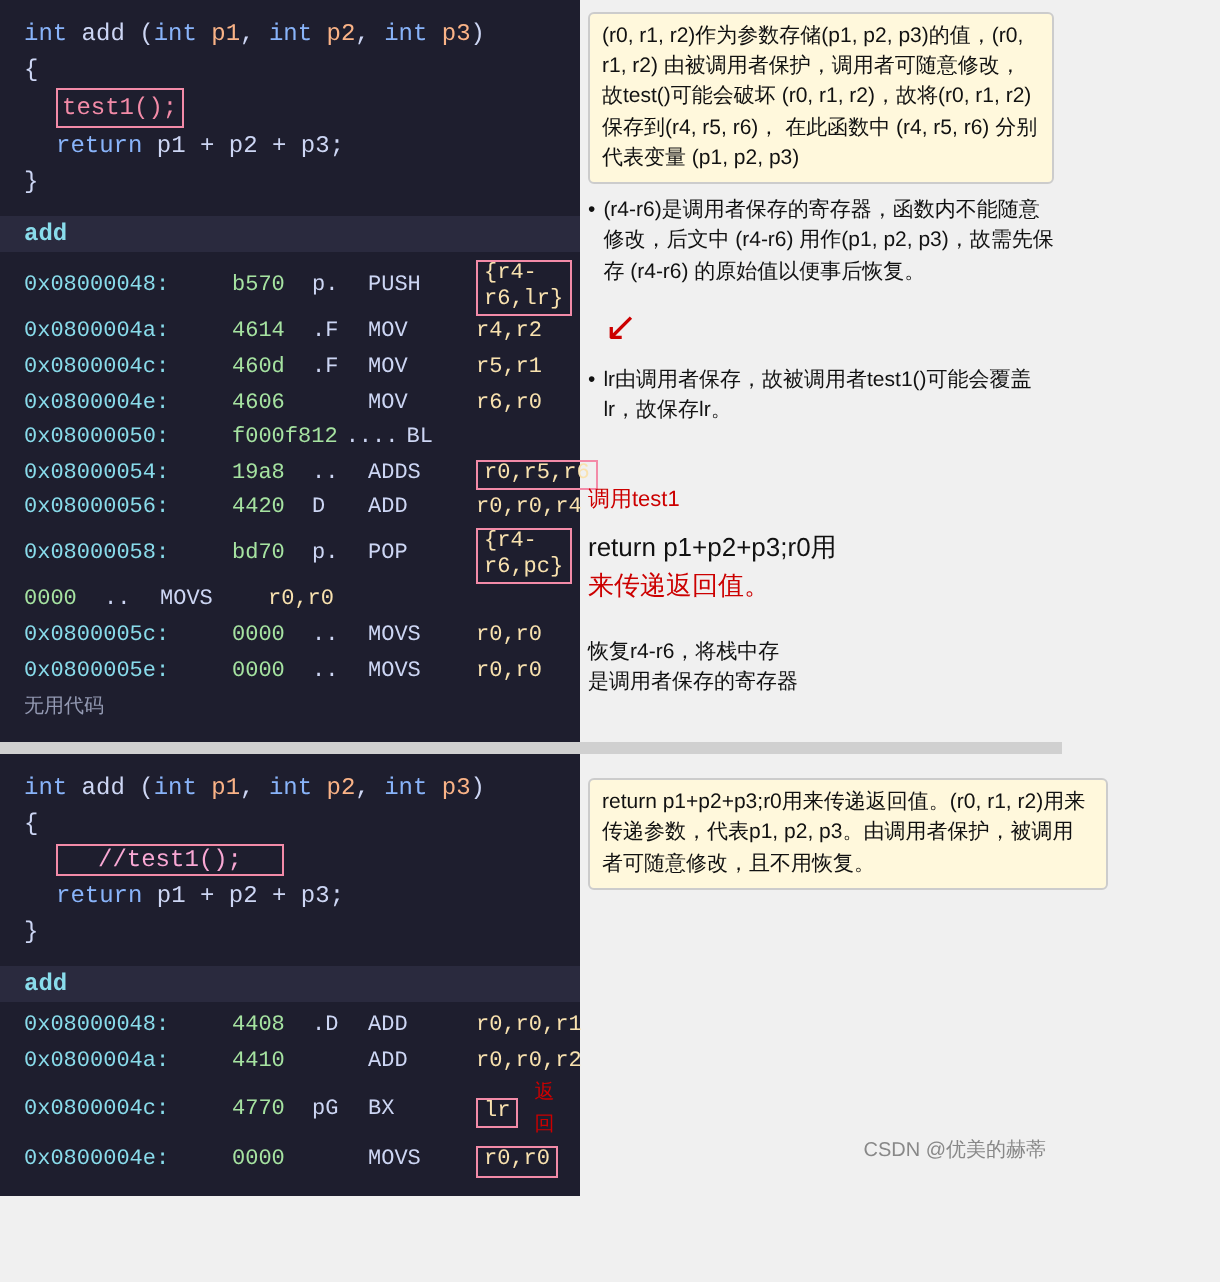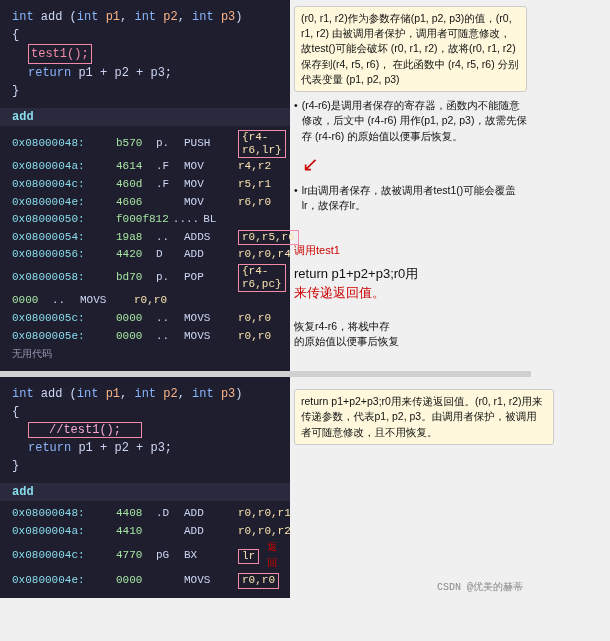--- a/index.html
+++ b/index.html
@@ -110,25 +110,25 @@
 
     .inline-box {
       display: inline-block;
       border: 1.5px solid #f38ba8;
       padding: 0 3px;
       line-height: 1.2;
     }
 
     .watermark {
       position: absolute;
-      bottom: 4px;
+      bottom: 16px;
       right: 8px;
       font-size: 10px;
       color: #888;
-      font-family: Liberation Mono, monospace;
+      font-family: Liberation Sans, sans-serif;
     }
 
     .annot-bullet {
       display: flex;
       align-items: flex-start;
       margin-bottom: 3px;
     }
     .annot-bullet .dot {
       margin-right: 4px;
       flex-shrink: 0;
@@ -273,21 +273,21 @@
         <span style="color:#cc0000; font-size:11px;">调用test1</span>
       </div>
 
       <div style="margin-top: 6px; font-size:13px;">
         <span>return p1+p2+p3;r0用</span><br>
         <span style="color:#cc0000;">来传递返回值。</span>
       </div>
 
       <div style="margin-top: 16px; font-size:10.5px;">
         <span>恢复r4-r6，将栈中存</span><br>
-        <span>的原始值以便事后恢复</span>
+        <span>是调用者保存的寄存器</span>
       </div>
     </div>
   </div>
 
   <div class="divider-line"></div>
 
   <div class="bottom-section">
 
     <div class="code-left">
 

